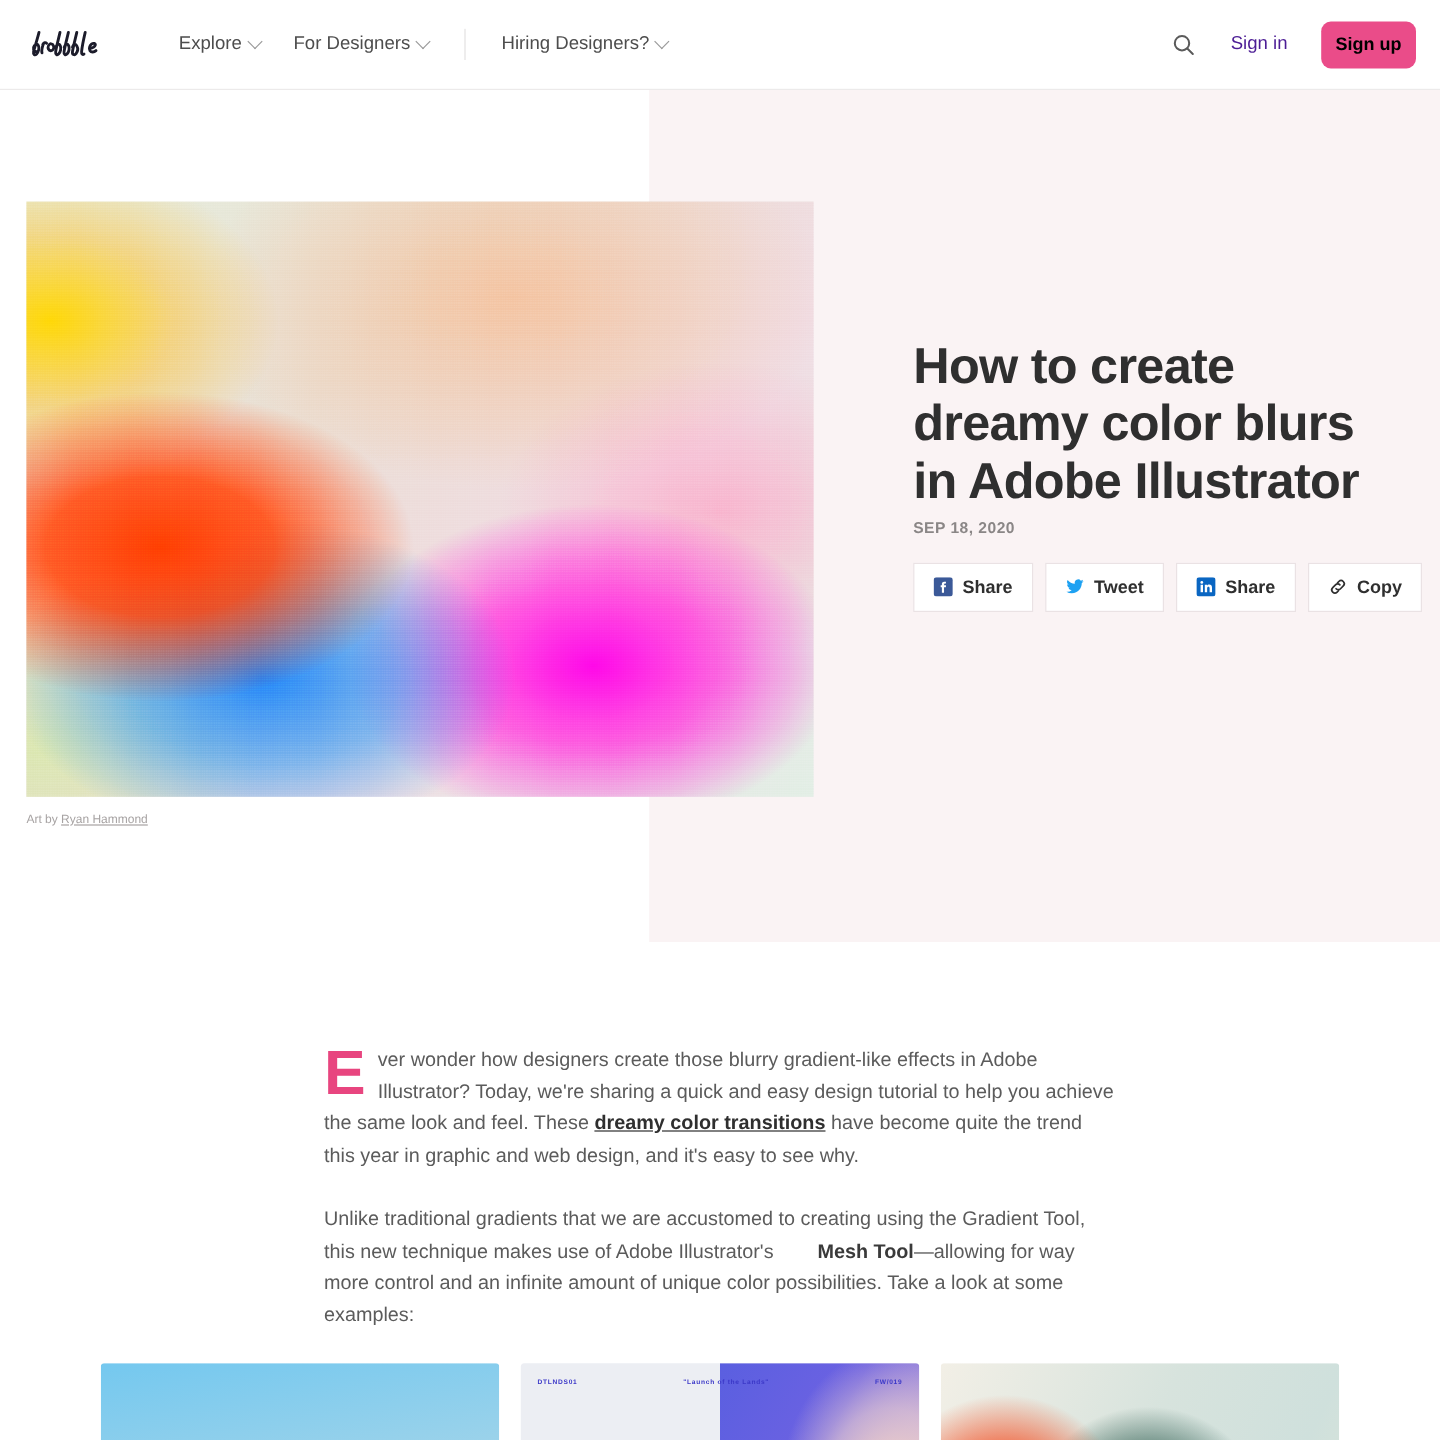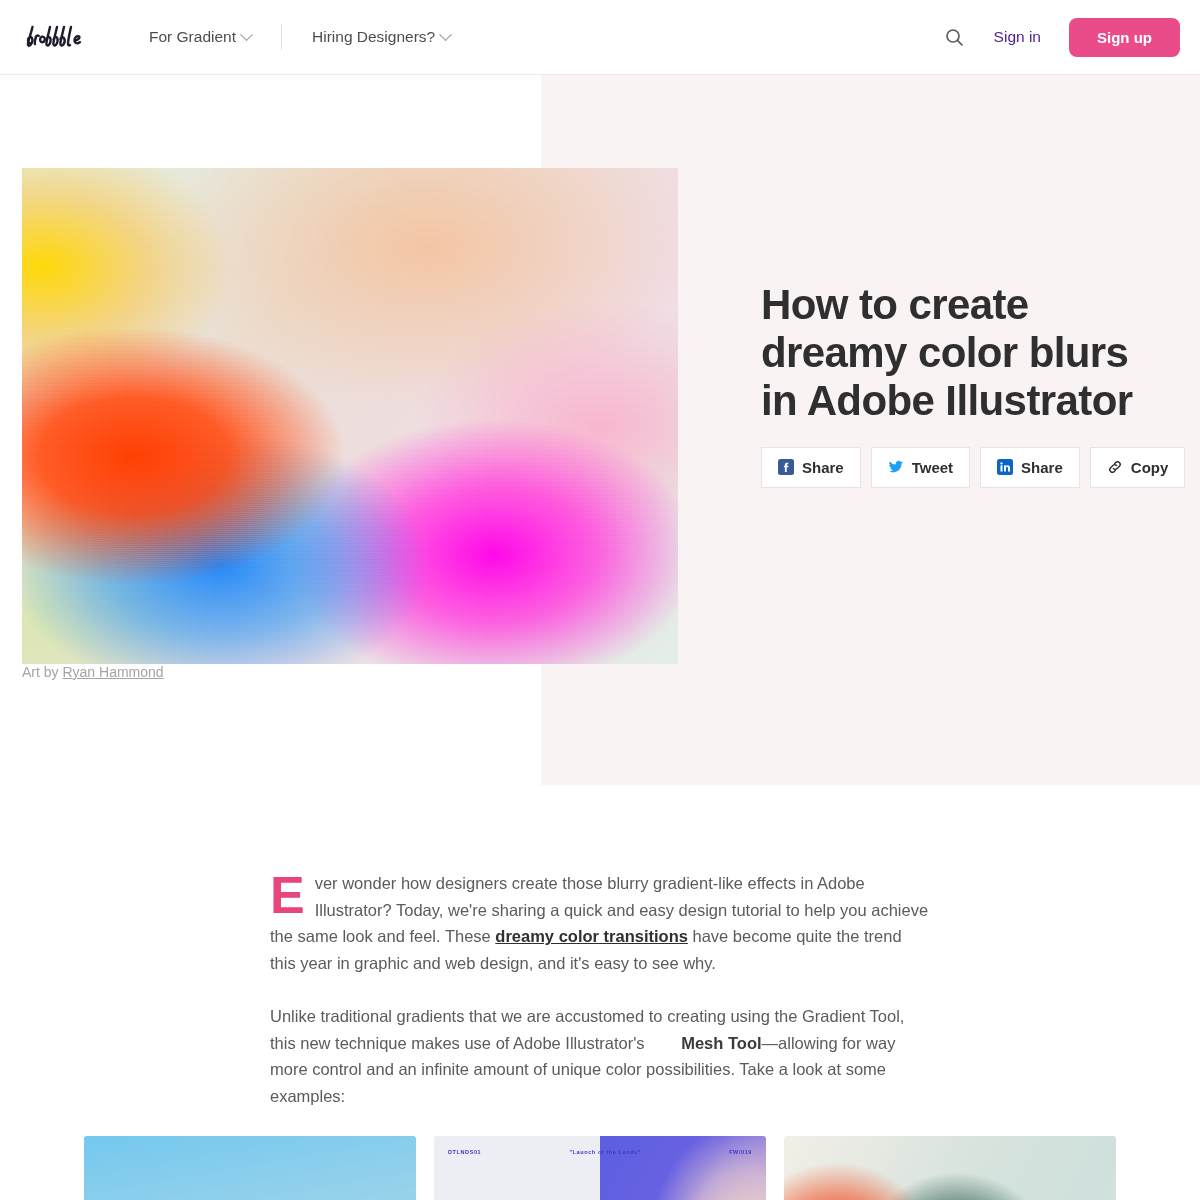--- a/index.html
+++ b/index.html
@@ -81,26 +81,26 @@
   .signin-link {
     font-size: 15.5px;
     color: #4c1d95;
     padding: 8px 16px;
     cursor: pointer;
     text-decoration: none;
     white-space: nowrap;
   }
   .signup-btn {
     background: #ea4c89;
-    color: #ffffff;
+    color: #000000;
     font-size: 15px;
     font-weight: bold;
     border: none;
     border-radius: 8px;
-    padding: 11px 28px;
+    padding: 11px 12px;
     cursor: pointer;
     margin-left: 8px;
     white-space: nowrap;
     font-family: "Liberation Sans", sans-serif;
   }
 
   
   .hero {
     position: relative;
     width: 1200px;
@@ -144,22 +144,22 @@
     position: absolute;
     inset: 0;
     opacity: 0.09;
     background-image:
       repeating-linear-gradient(0deg, rgba(0,0,0,0.5) 0 1px, transparent 1px 2px),
       repeating-linear-gradient(90deg, rgba(255,255,255,0.5) 0 1px, transparent 1px 2px);
     mix-blend-mode: overlay;
   }
 
   .hero-caption {
-    margin-top: 0;
-    font-size: 14px;
+    margin-top: 14px;
+    font-size: 10px;
     color: #a7a3a3;
   }
   .hero-caption a {
     color: #a7a3a3;
     text-decoration: underline;
     cursor: pointer;
   }
 
   
   .article-meta {
@@ -319,21 +319,25 @@
         <path d="M37 3 C35.6 9 34 15 33.4 19 C33 21.4 34.6 22.3 36 20.8 C37.4 19.3 38.2 16 37.2 14 C36.2 12 34 13 33.5 15.4"></path>
         <path d="M44 3 C42.6 9 41 15 40.4 19 C40 21.4 42 22.4 43.4 20.6 C44.8 18.8 45 16 44 14.2 C43 12.4 40.8 13 40.4 15.4"></path>
         <path d="M51 3 C49.6 9 48.4 15 48 19 C47.8 21.2 49 22 50 21"></path>
         <path d="M54.5 16.6 C57 16 59 15 59.4 13.6 C59.8 12.2 57.8 11.6 56.2 12.8 C54.6 14 54 16.6 55 18.2 C56 19.8 58.4 19.6 60 18.2"></path>
       </g>
     </svg>
   </a>
 
   <nav class="nav-main">
     <div class="nav-item">
-      <span>For Gradient</span>
+      <span>Explore</span>
+      <i class="chev"></i>
+    </div>
+    <div class="nav-item">
+      <span>For Designers</span>
       <i class="chev"></i>
     </div>
     <div class="nav-divider"></div>
     <div class="nav-item">
       <span>Hiring Designers?</span>
       <i class="chev"></i>
     </div>
   </nav>
 
   <div class="header-right">
@@ -355,20 +359,21 @@
     <div class="hero-image"></div>
     <figcaption class="hero-caption">
       <span>Art by </span><a href="#">Ryan Hammond</a>
     </figcaption>
   </figure>
 
   <div class="article-meta">
     <h1 class="article-title">How to create dreamy color blurs in Adobe Illustrator</h1>
 
 
+    <div class="pub-date">SEP 18, 2020</div>
 
     <div class="share-row">
       <button class="share-btn">
         <svg width="16" height="16" viewBox="0 0 16 16">
           <rect width="16" height="16" rx="2.5" fill="#3b5998"></rect>
           <path d="M10.2 8.3h-1.5V13H6.9V8.3H5.9V6.8h1V5.7c0-1.2.5-2 1.9-2h1.5v1.5H9.4c-.4 0-.6.2-.6.6v1h1.6l-.2 1.5z" fill="#fff"></path>
         </svg>
         <span>Share</span>
       </button>
 

